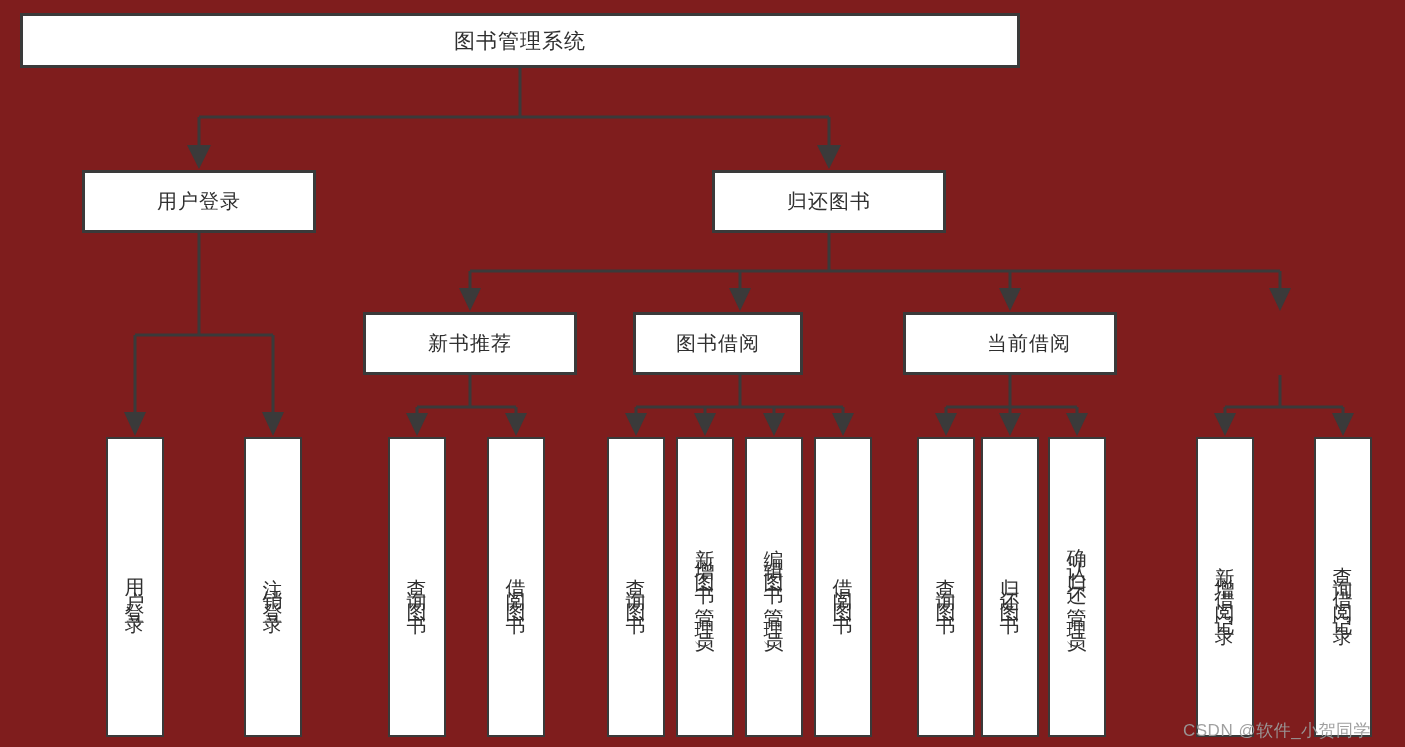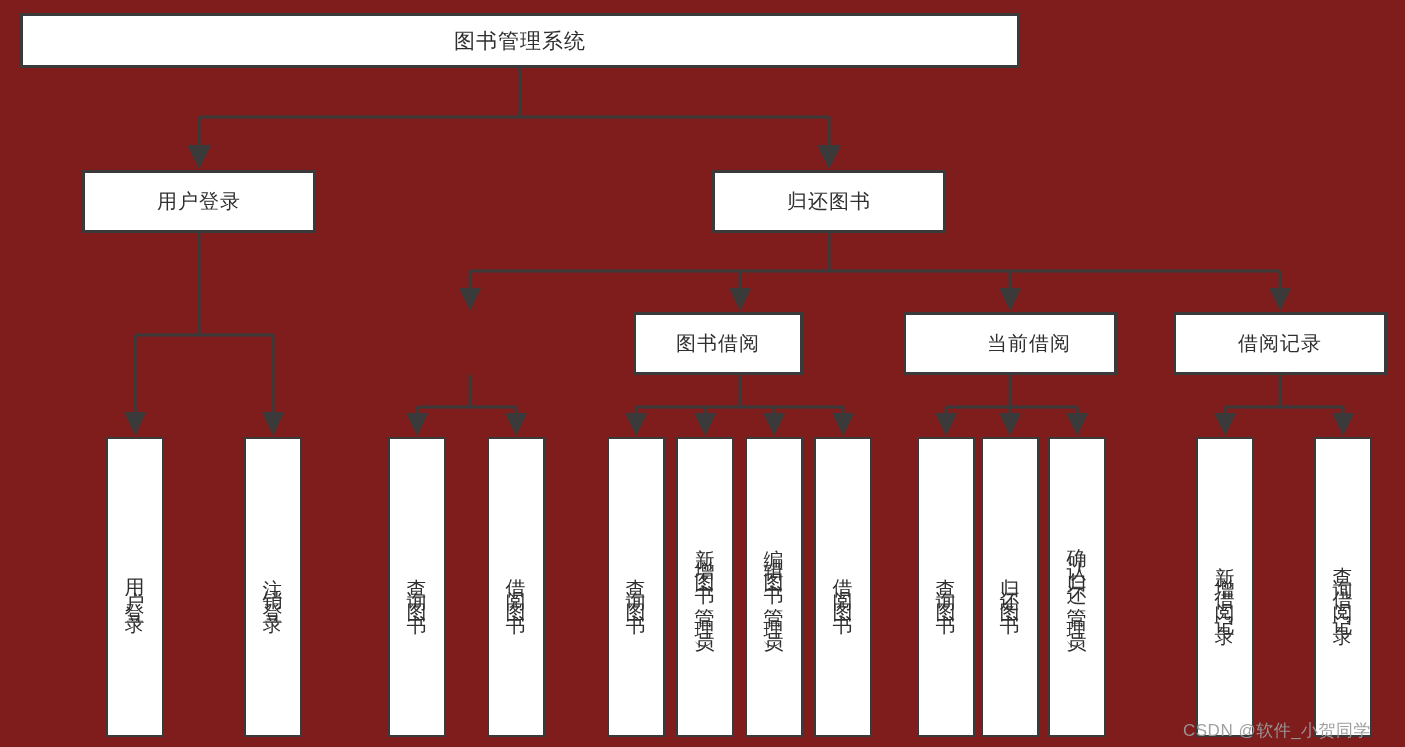--- a/index.html
+++ b/index.html
@@ -125,23 +125,23 @@
       <path class="cline" d="M1343 407 V413"></path>
       <polygon class="ahead" points="1332,413 1354,413 1343,436"></polygon>
     </g>
   </svg>
 
   <div class="node root" style="left:20px; top:13px; width:1000px; height:55px;">图书管理系统</div>
 
   <div class="node" style="left:82px; top:170px; width:234px; height:63px;">用户登录</div>
   <div class="node" style="left:712px; top:170px; width:234px; height:63px;">归还图书</div>
 
+  <div class="node" style="left:363px; top:312px; width:214px; height:63px;">新书推荐</div>
   <div class="node" style="left:633px; top:312px; width:170px; height:63px;">图书借阅</div>
   <div class="node" style="left:903px; top:312px; width:214px; height:63px;padding-left:38px;">当前借阅</div>
-  <div class="node" style="left:1173px; top:312px; width:214px; height:63px;">借阅记录</div>
 
   <div class="node leaf" style="left:106px; top:437px; width:58px; height:300px;">
     <span class="vtext">用户登录</span>
   </div>
   <div class="node leaf" style="left:244px; top:437px; width:58px; height:300px;">
     <span class="vtext">注销登录</span>
   </div>
 
   <div class="node leaf" style="left:388px; top:437px; width:58px; height:300px;">
     <span class="vtext">查询图书</span>

